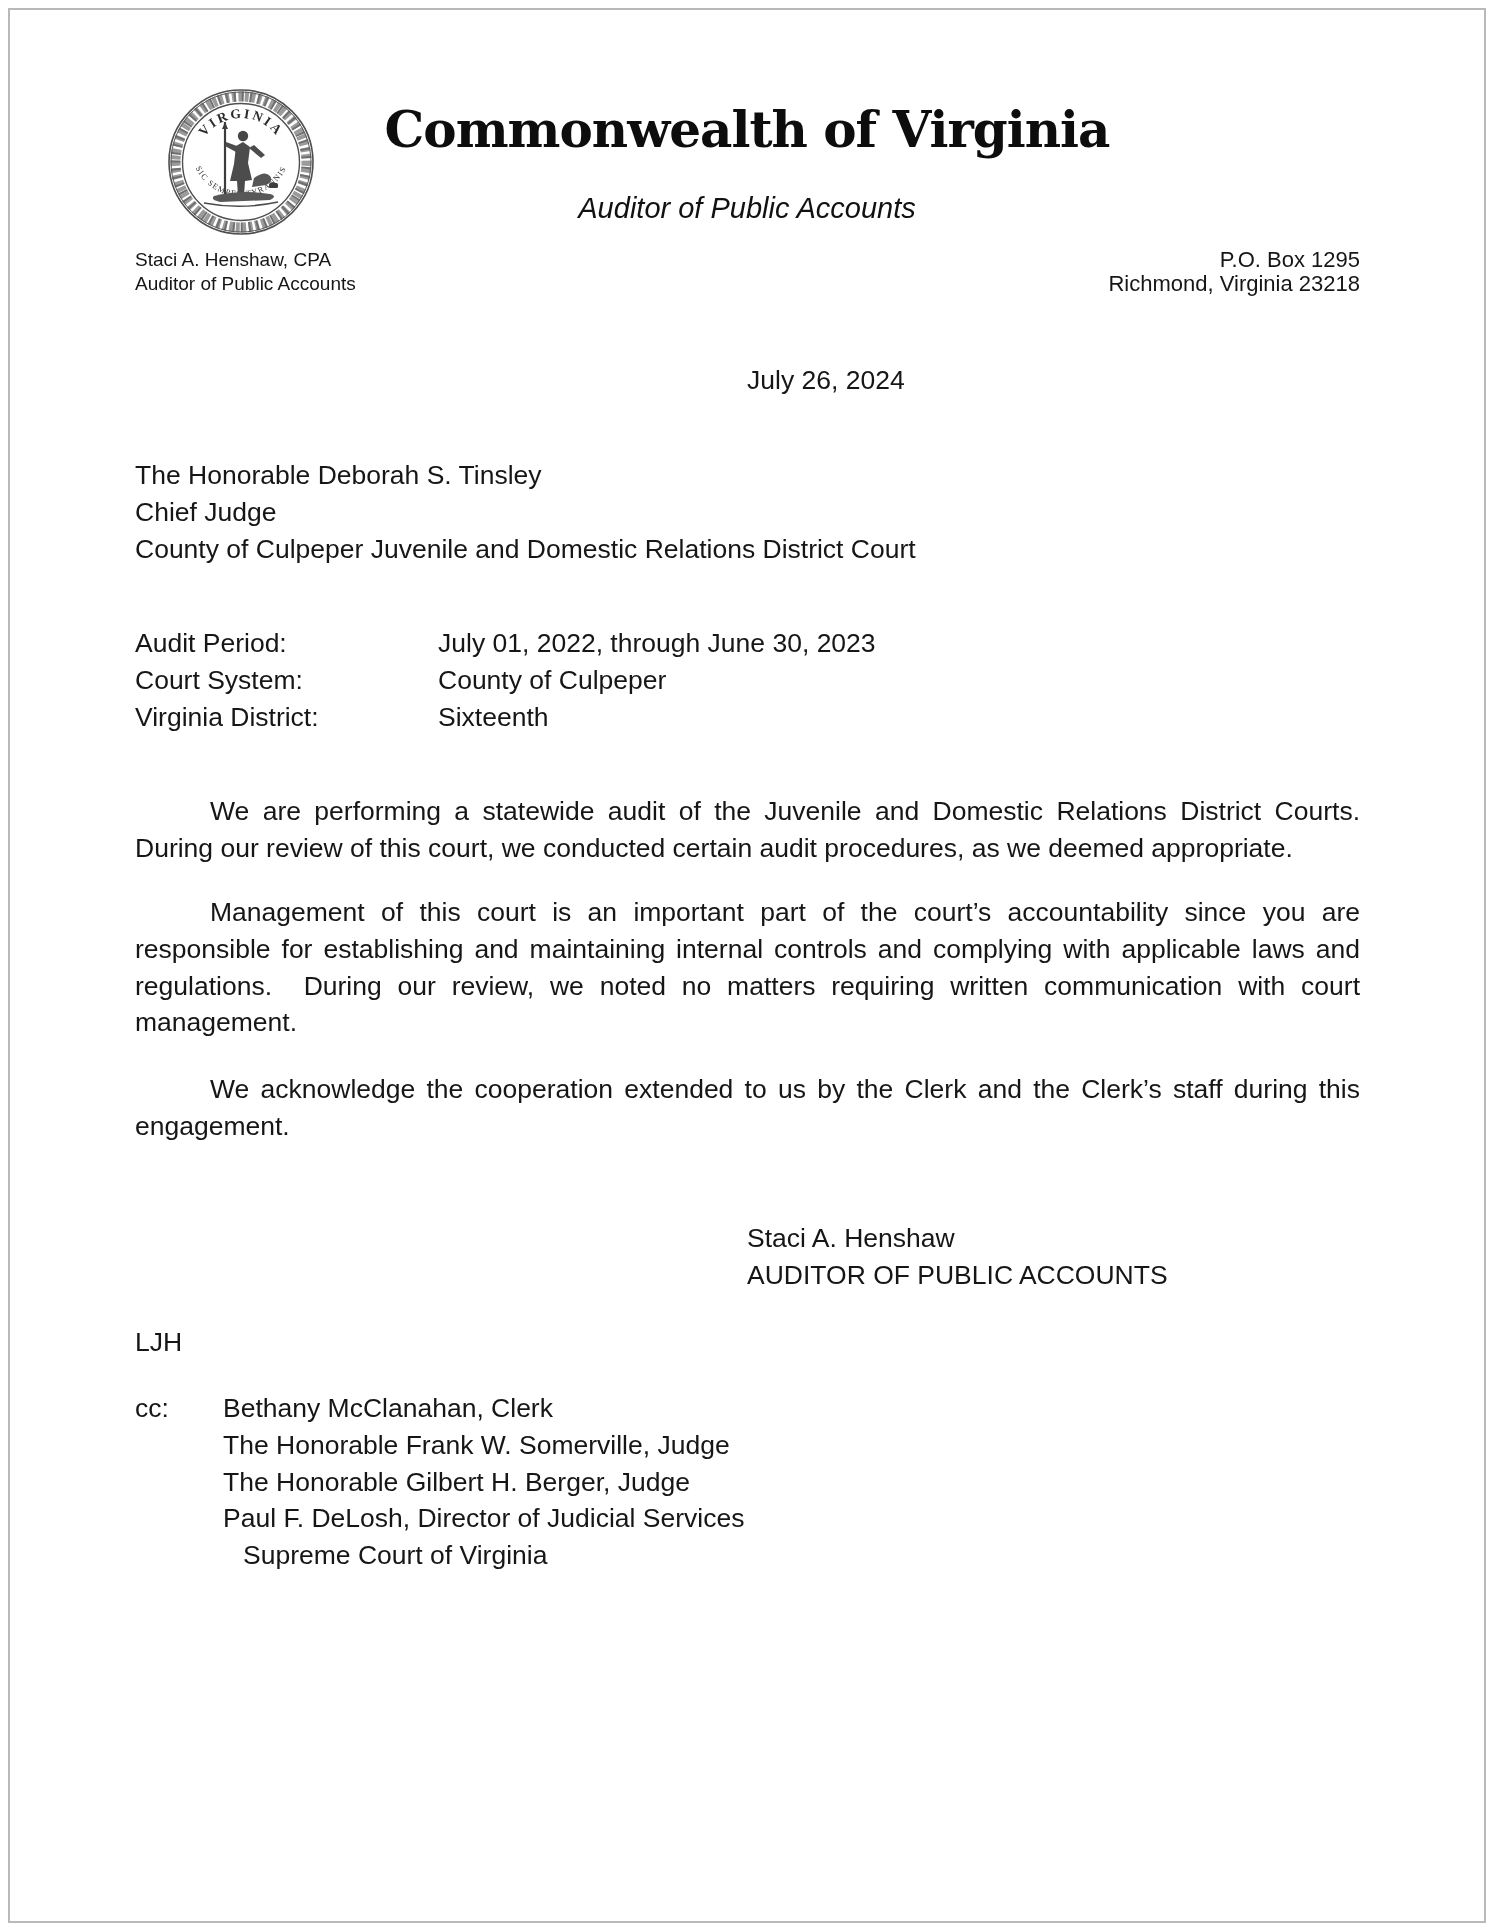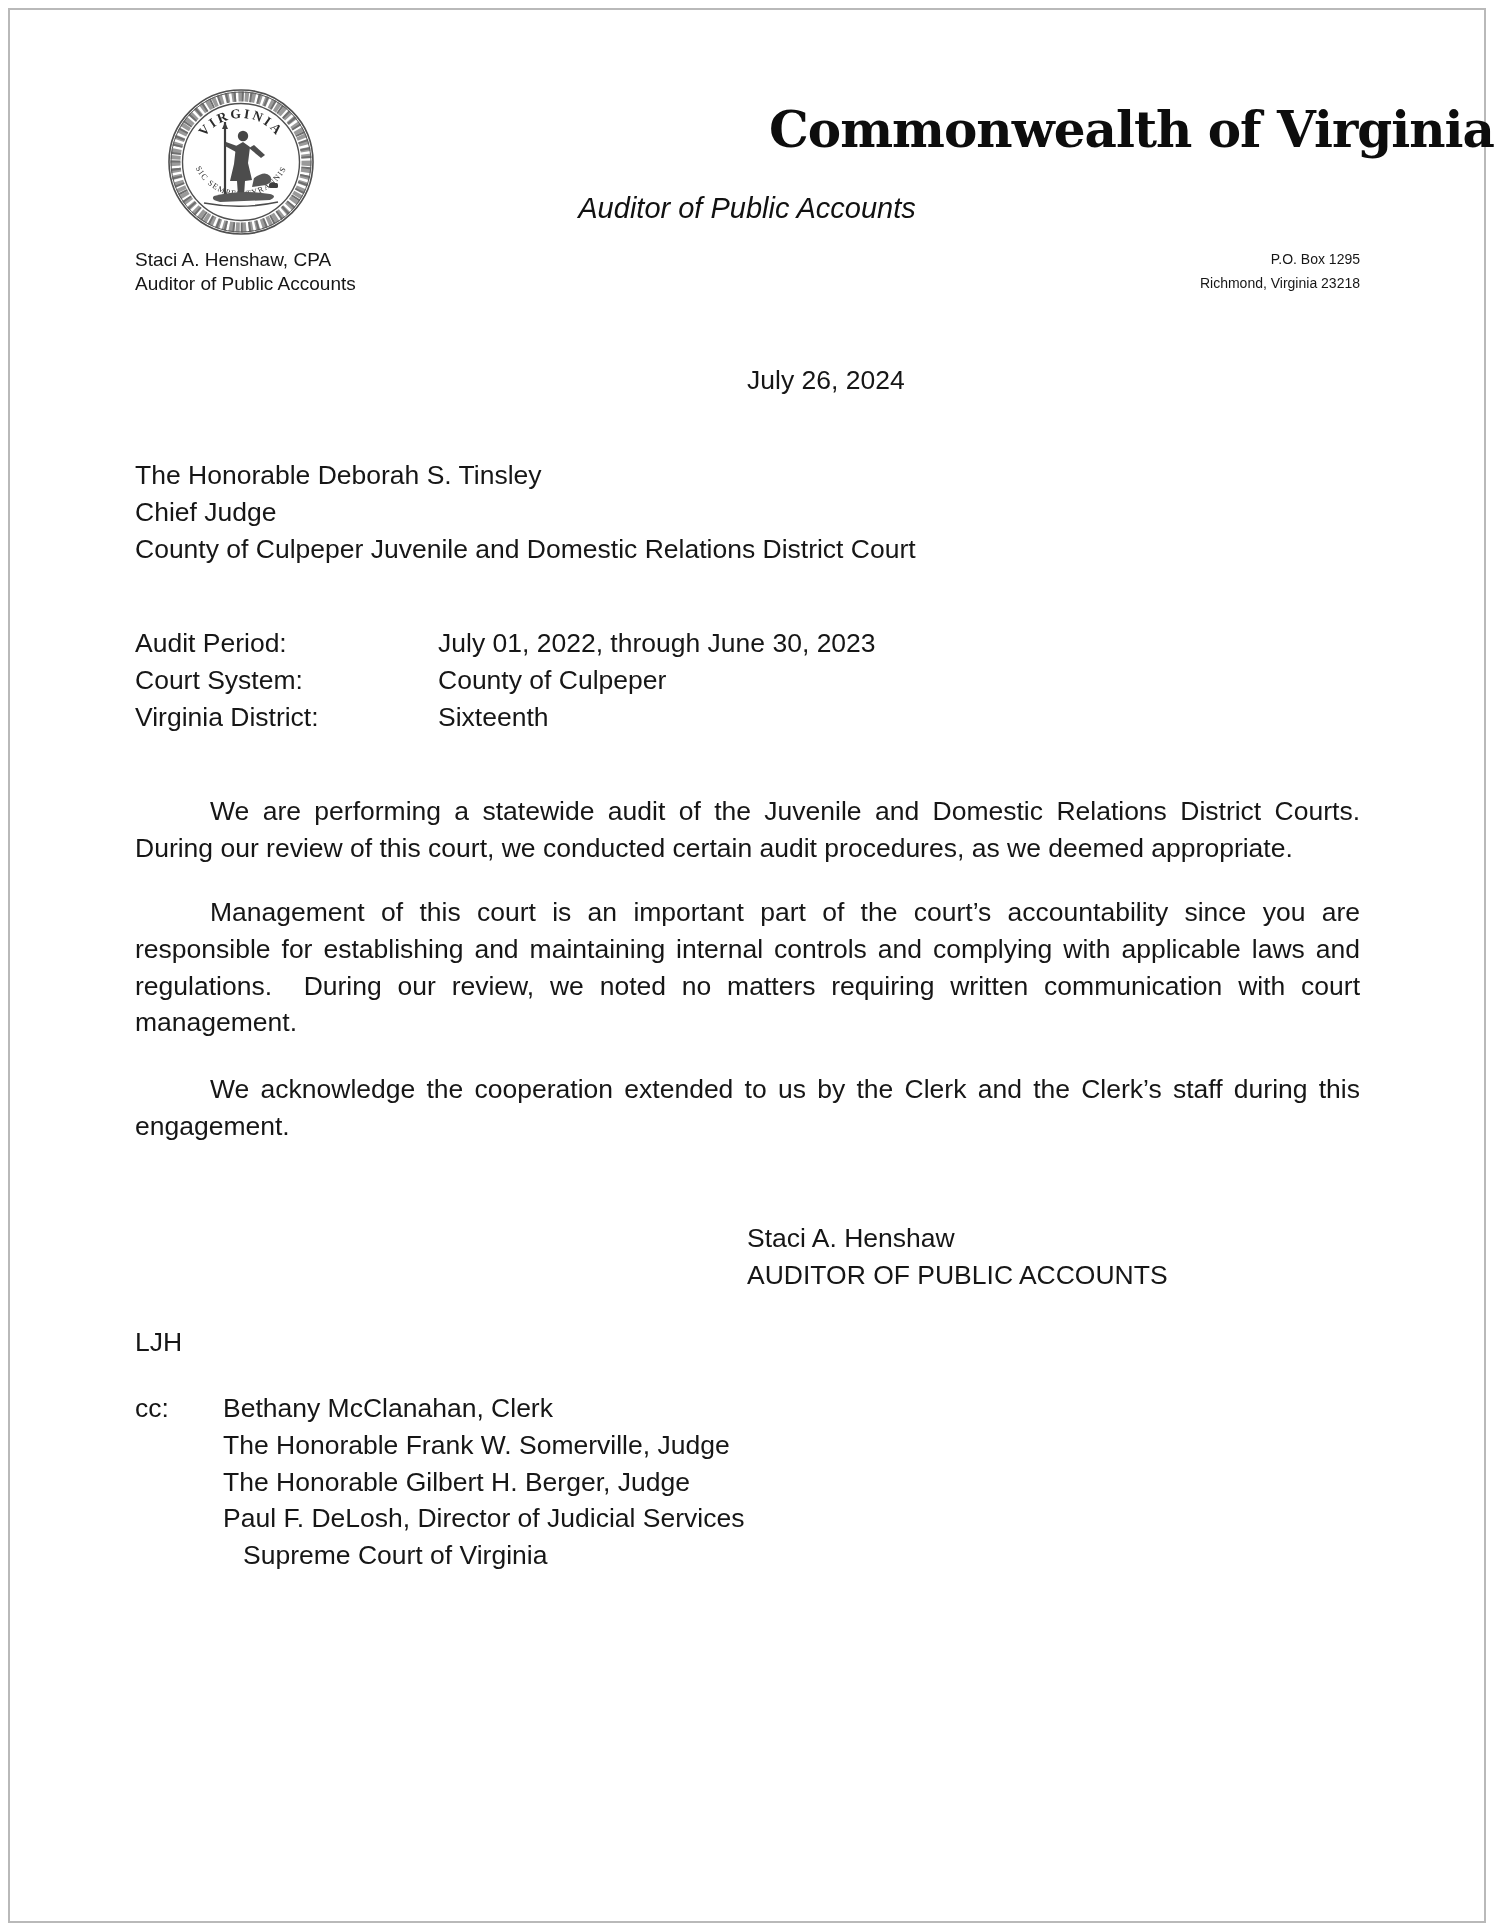--- a/index.html
+++ b/index.html
@@ -18,21 +18,21 @@
     position: absolute;
     left: 8px; top: 8px; right: 8px; bottom: 8px;
     border: 2px solid #b9b9b9;
     pointer-events: none;
   }
 
   
   .seal-wrap { position: absolute; left: 166px; top: 86px; width: 150px; height: 152px; }
   .lh-title {
     position: absolute; left: 0; right: 0; top: 100px;
-    text-align: right;
+    text-align: center;
     font-family: "DejaVu Serif", serif;
     font-weight: bold;
     font-size: 50px;
     line-height: 60px;
     letter-spacing: -1px;
     color: #0d0d0d;
   }
   .lh-subtitle {
     position: absolute; left: 0; right: 0; top: 190px;
     text-align: center;
@@ -41,21 +41,21 @@
     line-height: 36px;
     color: #111;
   }
   .hdr-left {
     position: absolute; left: 135px; top: 248px;
     font-size: 19px; line-height: 23.5px;
   }
   .hdr-right {
     position: absolute; right: 134px; top: 248px;
     text-align: right;
-    font-size: 14px; line-height: 23.5px;
+    font-size: 22px; line-height: 23.5px;
   }
 
   
   .bodytext { font-size: 26.5px; line-height: 36.75px; color: var(--ink); }
 
   .letter-date { position: absolute; left: 747px; top: 362px; }
 
   .recipient { position: absolute; left: 135px; top: 457px; }
 
   .audit-info { position: absolute; left: 135px; top: 625px; width: 900px; }

